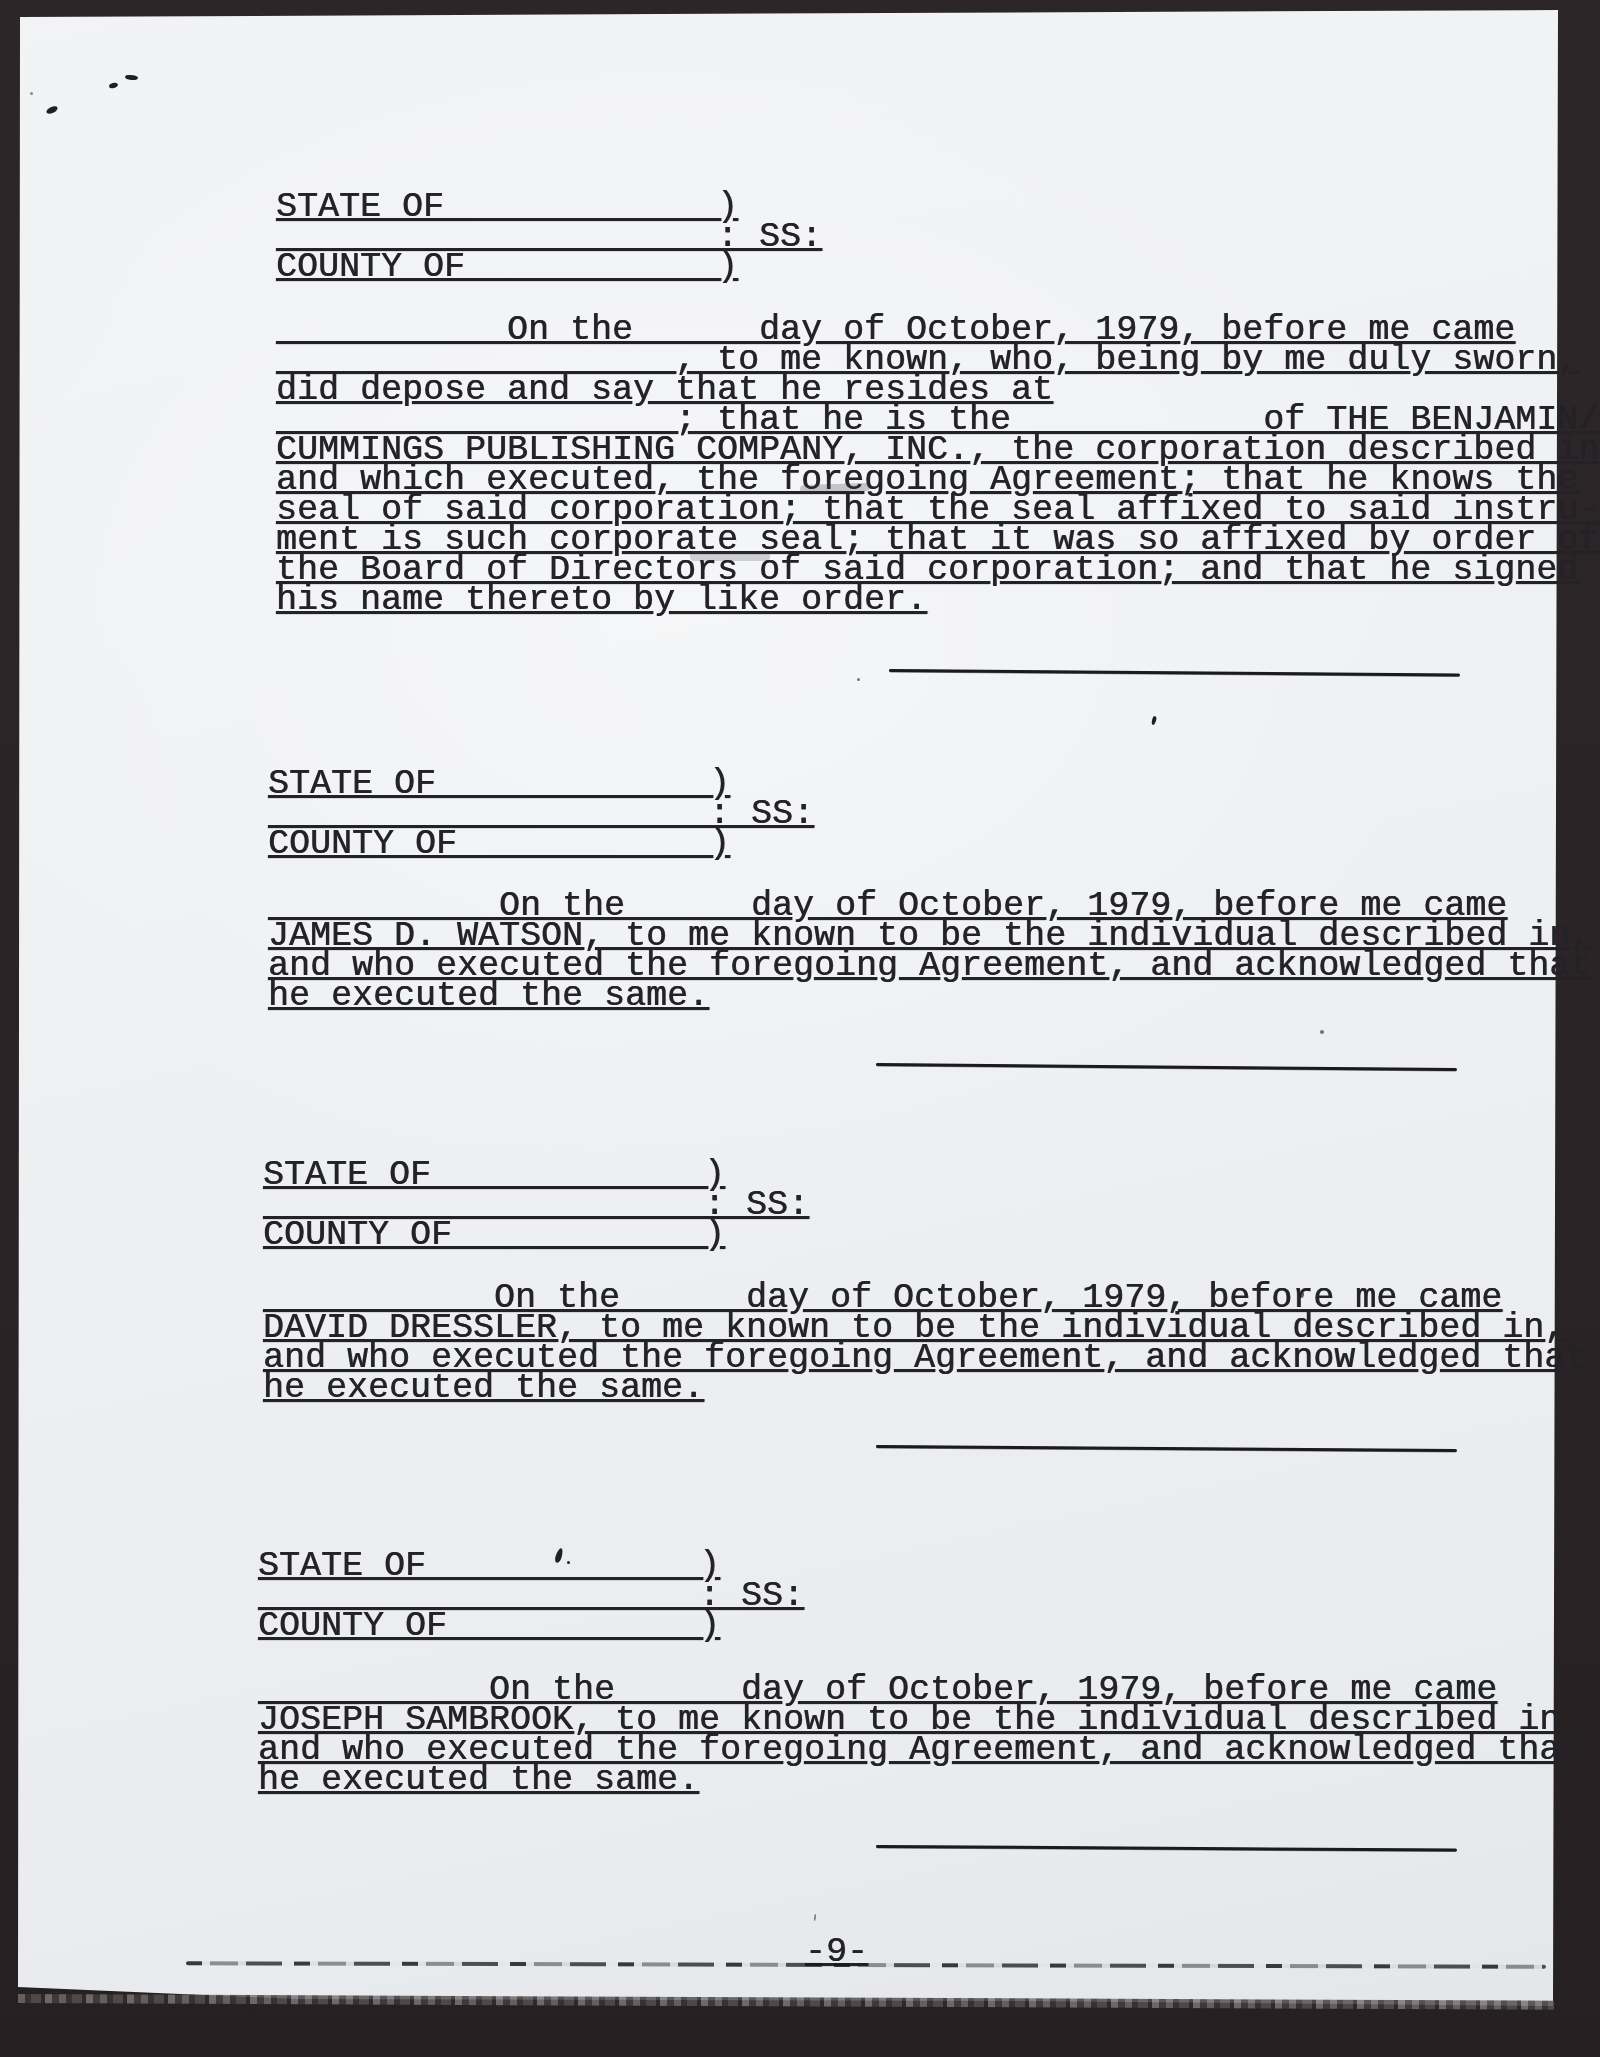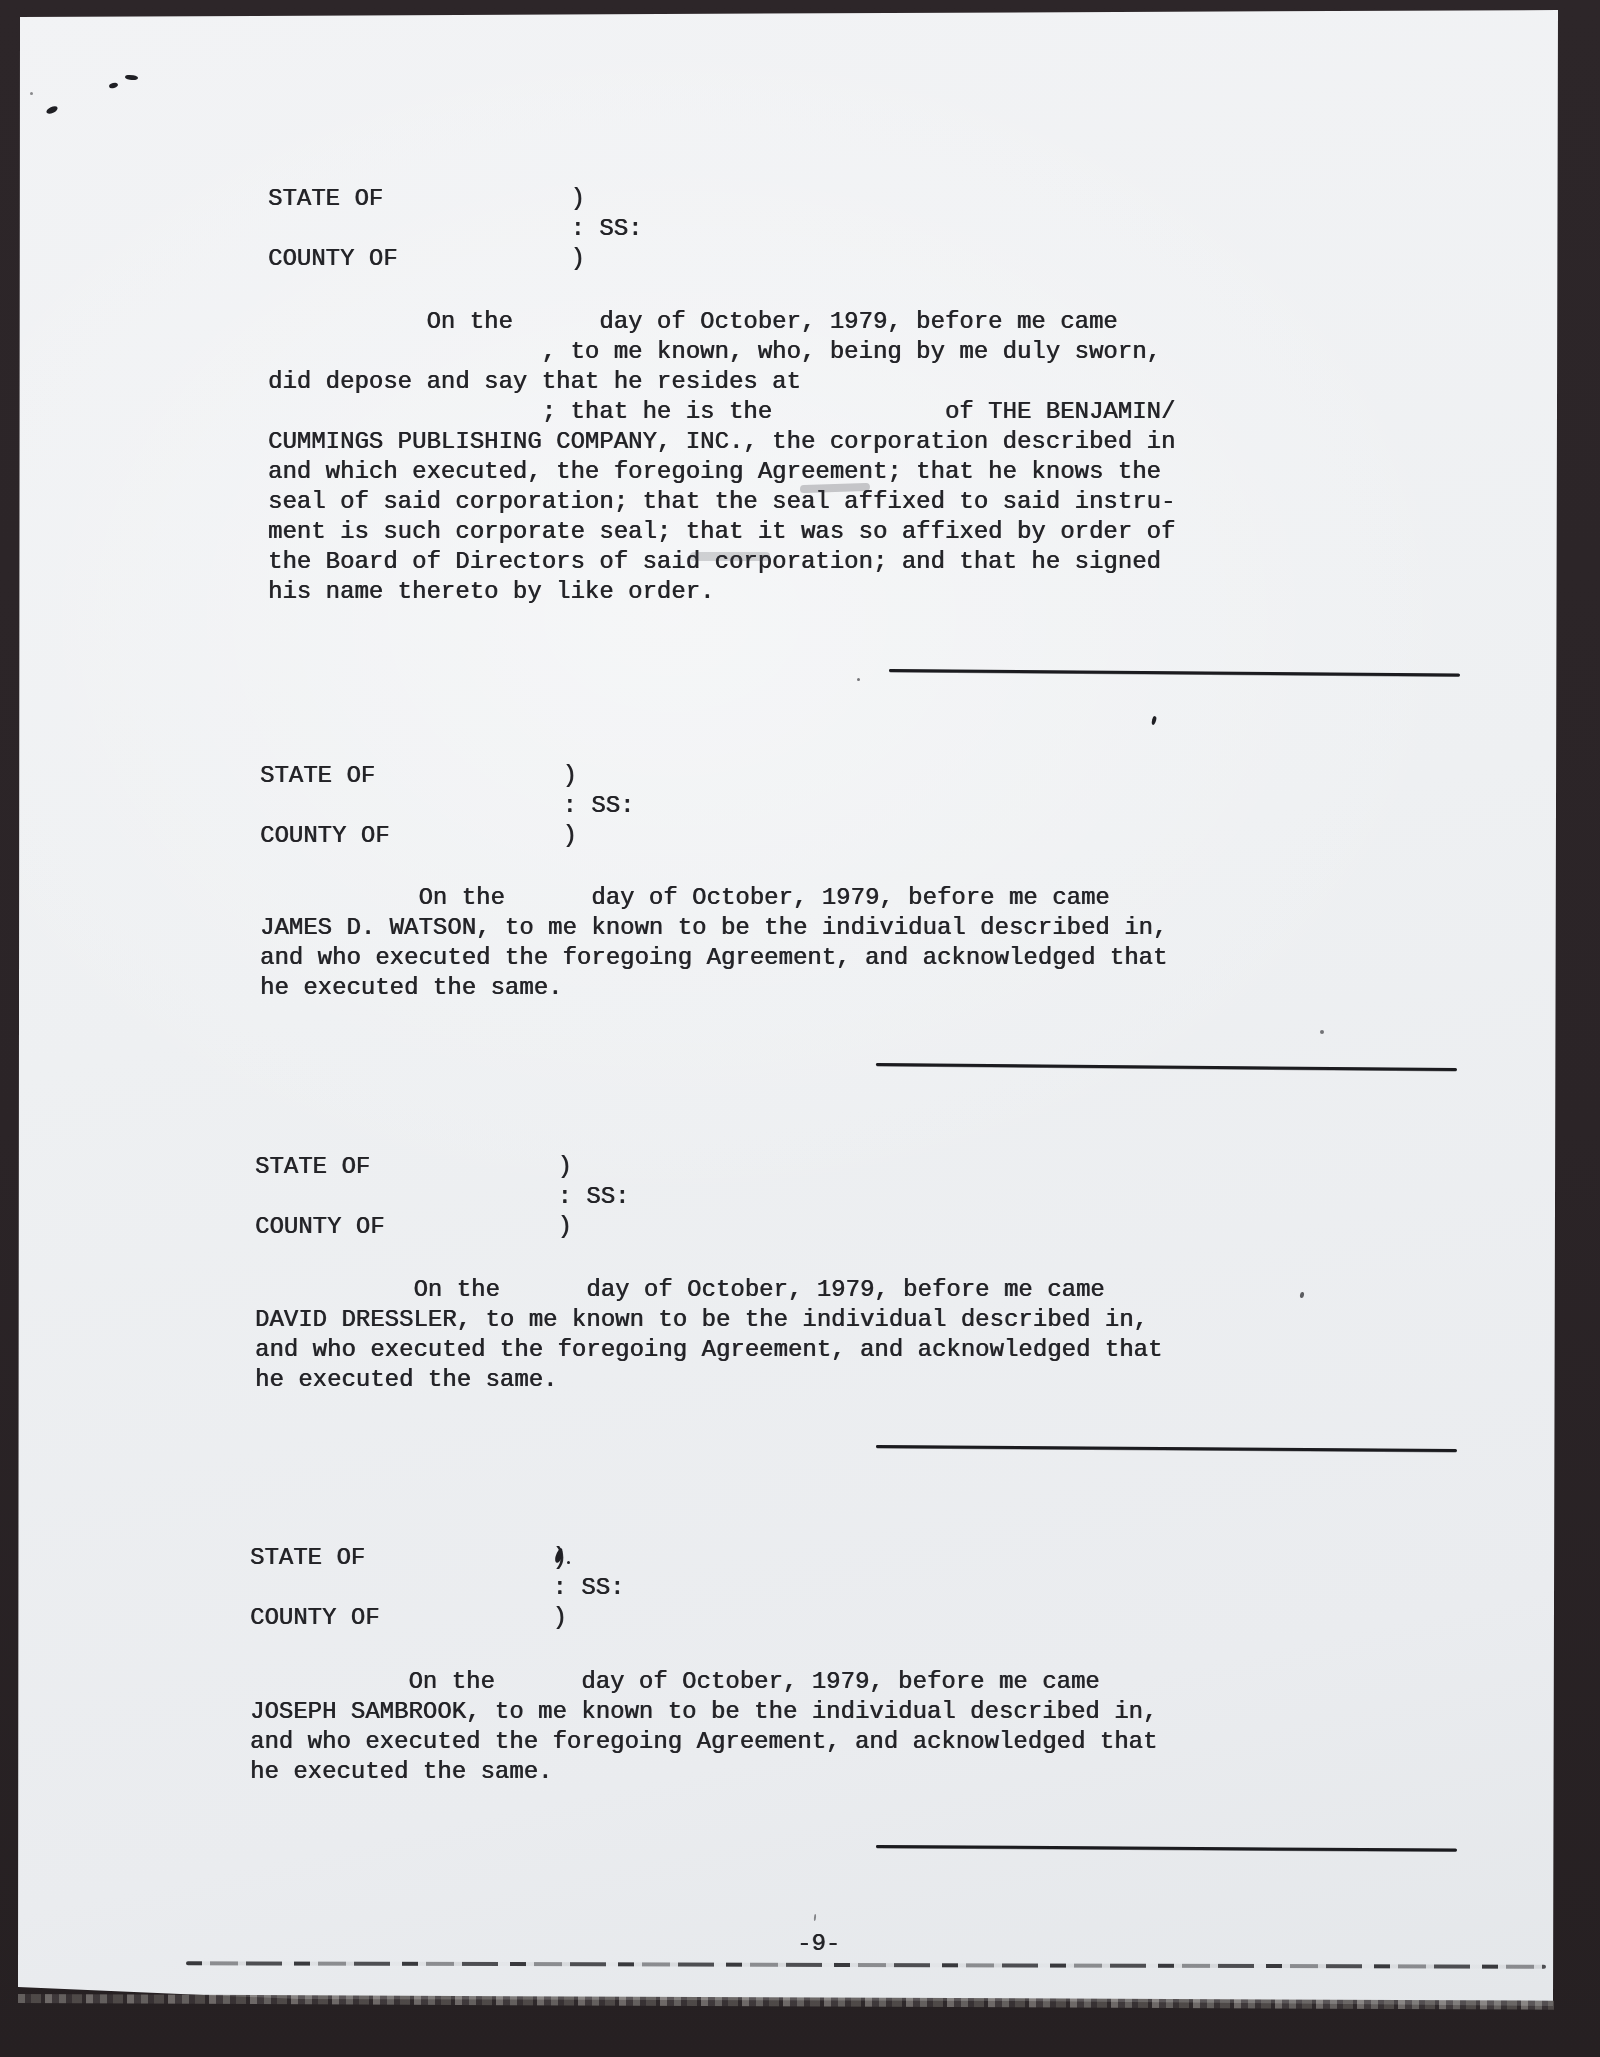--- a/index.html
+++ b/index.html
@@ -13,27 +13,28 @@
   .paper {
     position: absolute;
     left: 0; top: 0; width: 1600px; height: 2057px;
     clip-path: polygon(20px 17px, 1558px 10px, 1553px 2006px, 1020px 2001px, 300px 1999px, 18px 1987px);
     background:
       radial-gradient(ellipse 1150px 850px at 42% 30%, rgba(255,255,255,0.38), rgba(255,255,255,0) 72%),
       linear-gradient(168deg, #f2f3f5 0%, #eef0f2 45%, #eaecef 80%, #e3e6e9 100%);
   }
   pre.typed {
     position: absolute;
-    margin: 0;
+    margin: 8px;
     font-family: "Liberation Mono", "DejaVu Sans Mono", monospace;
-    font-size: 24px;
+    font-size: 35px;
     line-height: 30px;
     white-space: pre;
     color: #232327;
     text-shadow: 0.5px 0 0 rgba(35,35,40,0.85), -0.3px 0.3px 0 rgba(35,35,40,0.45);
+    text-decoration: underline;
   }
   .b1h { left: 268px; top: 184px; }
   .b1b { left: 268px; top: 307px; }
   .b2h { left: 260px; top: 761px; }
   .b2b { left: 260px; top: 883px; }
   .b3h { left: 255px; top: 1152px; }
   .b3b { left: 255px; top: 1275px; }
   .b4h { left: 250px; top: 1543px; }
   .b4b { left: 250px; top: 1667px; }
   .pagenum { left: 797px; top: 1929px; }

